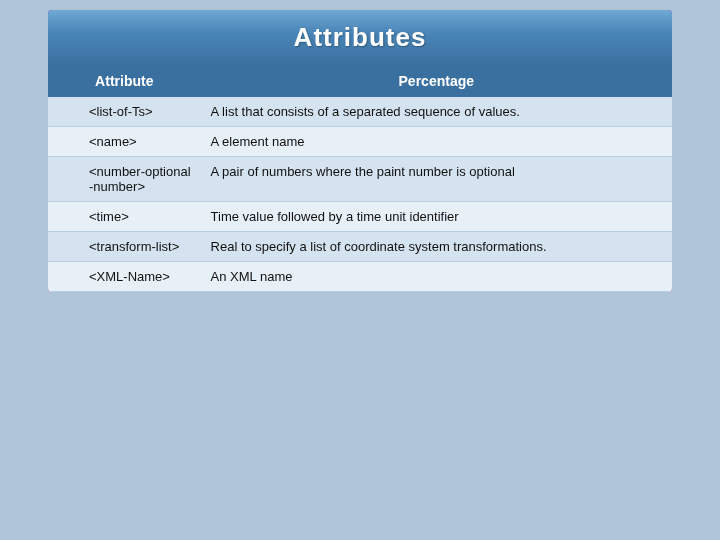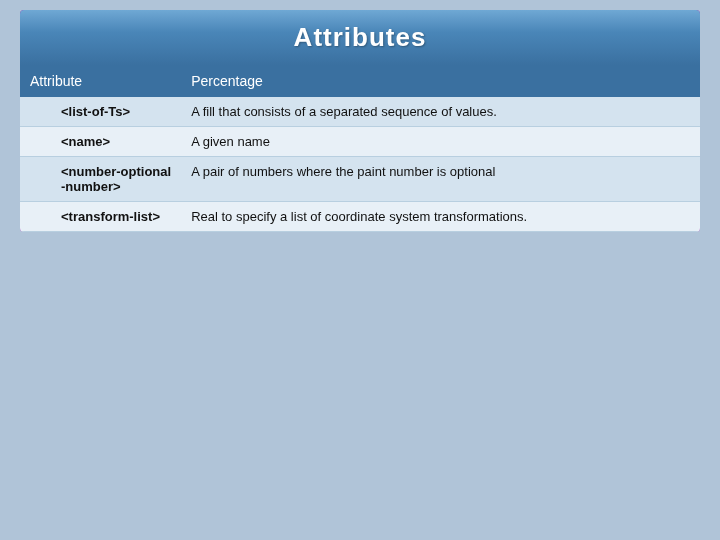--- a/index.html
+++ b/index.html
@@ -14,21 +14,21 @@
       background: #b0c4d8;
       font-family: Arial, sans-serif;
       font-size: 13px;
       display: flex;
       flex-direction: column;
       align-items: center;
       padding: 10px;
     }
 
     .page-wrapper {
-      width: 680px;
+      width: 624px;
       background: #a21caf;
       border-radius: 4px;
       overflow: hidden;
     }
 
     .title-bar {
       background: linear-gradient(180deg, #6fa8d4 0%, #4a86b8 40%, #3a70a0 100%);
       text-align: center;
       padding: 12px 20px;
       color: white;
@@ -43,43 +43,43 @@
     }
 
     table {
       width: 100%;
       border-collapse: collapse;
     }
 
     thead tr th {
       background: #3a70a0;
       color: white;
-      font-weight: normal;
+      font-weight: bold;
       padding: 8px 10px;
-      text-align: left;
+      text-align: center;
       font-size: 14px;
     }
 
     tbody tr:nth-child(odd) {
       background: #d4e3ef;
     }
 
     tbody tr:nth-child(even) {
       background: #e8f0f7;
     }
 
     tbody tr td {
       padding: 7px 10px;
       vertical-align: top;
       color: #111;
       border-bottom: 1px solid #b8cfe0;
     }
 
     tbody tr td:first-child {
-      font-weight: bold;
+      font-weight: normal;
       white-space: nowrap;
       width: 140px;
       padding-left: 41px;
     }
 
     tbody tr td:last-child {
       width: auto;
     }
   </style>
 </head>
@@ -91,30 +91,38 @@
     <table>
       <thead>
         <tr>
           <th>Attribute</th>
           <th>Percentage</th>
         </tr>
       </thead>
       <tbody id="table-body">
       <tr>
             <td>&lt;list-of-Ts&gt;</td>
-            <td>A fill that consists of a separated sequence of values.</td>
+            <td>A list that consists of a separated sequence of values.</td>
           </tr>
           <tr>
             <td>&lt;name&gt;</td>
-            <td>A given name</td>
+            <td>A element name</td>
           </tr>
           <tr>
             <td>&lt;number-optional<br>-number&gt;</td>
             <td>A pair of numbers where the paint number is optional</td>
           </tr>
           <tr>
+            <td>&lt;time&gt;</td>
+            <td>Time value followed by a time unit identifier</td>
+          </tr>
+          <tr>
             <td>&lt;transform-list&gt;</td>
             <td>Real to specify a list of coordinate system transformations.</td>
+          </tr>
+          <tr>
+            <td>&lt;XML-Name&gt;</td>
+            <td>An XML name</td>
           </tr>
         </tbody>
     </table>
   </div>
 </div>
 
 </body></html>

